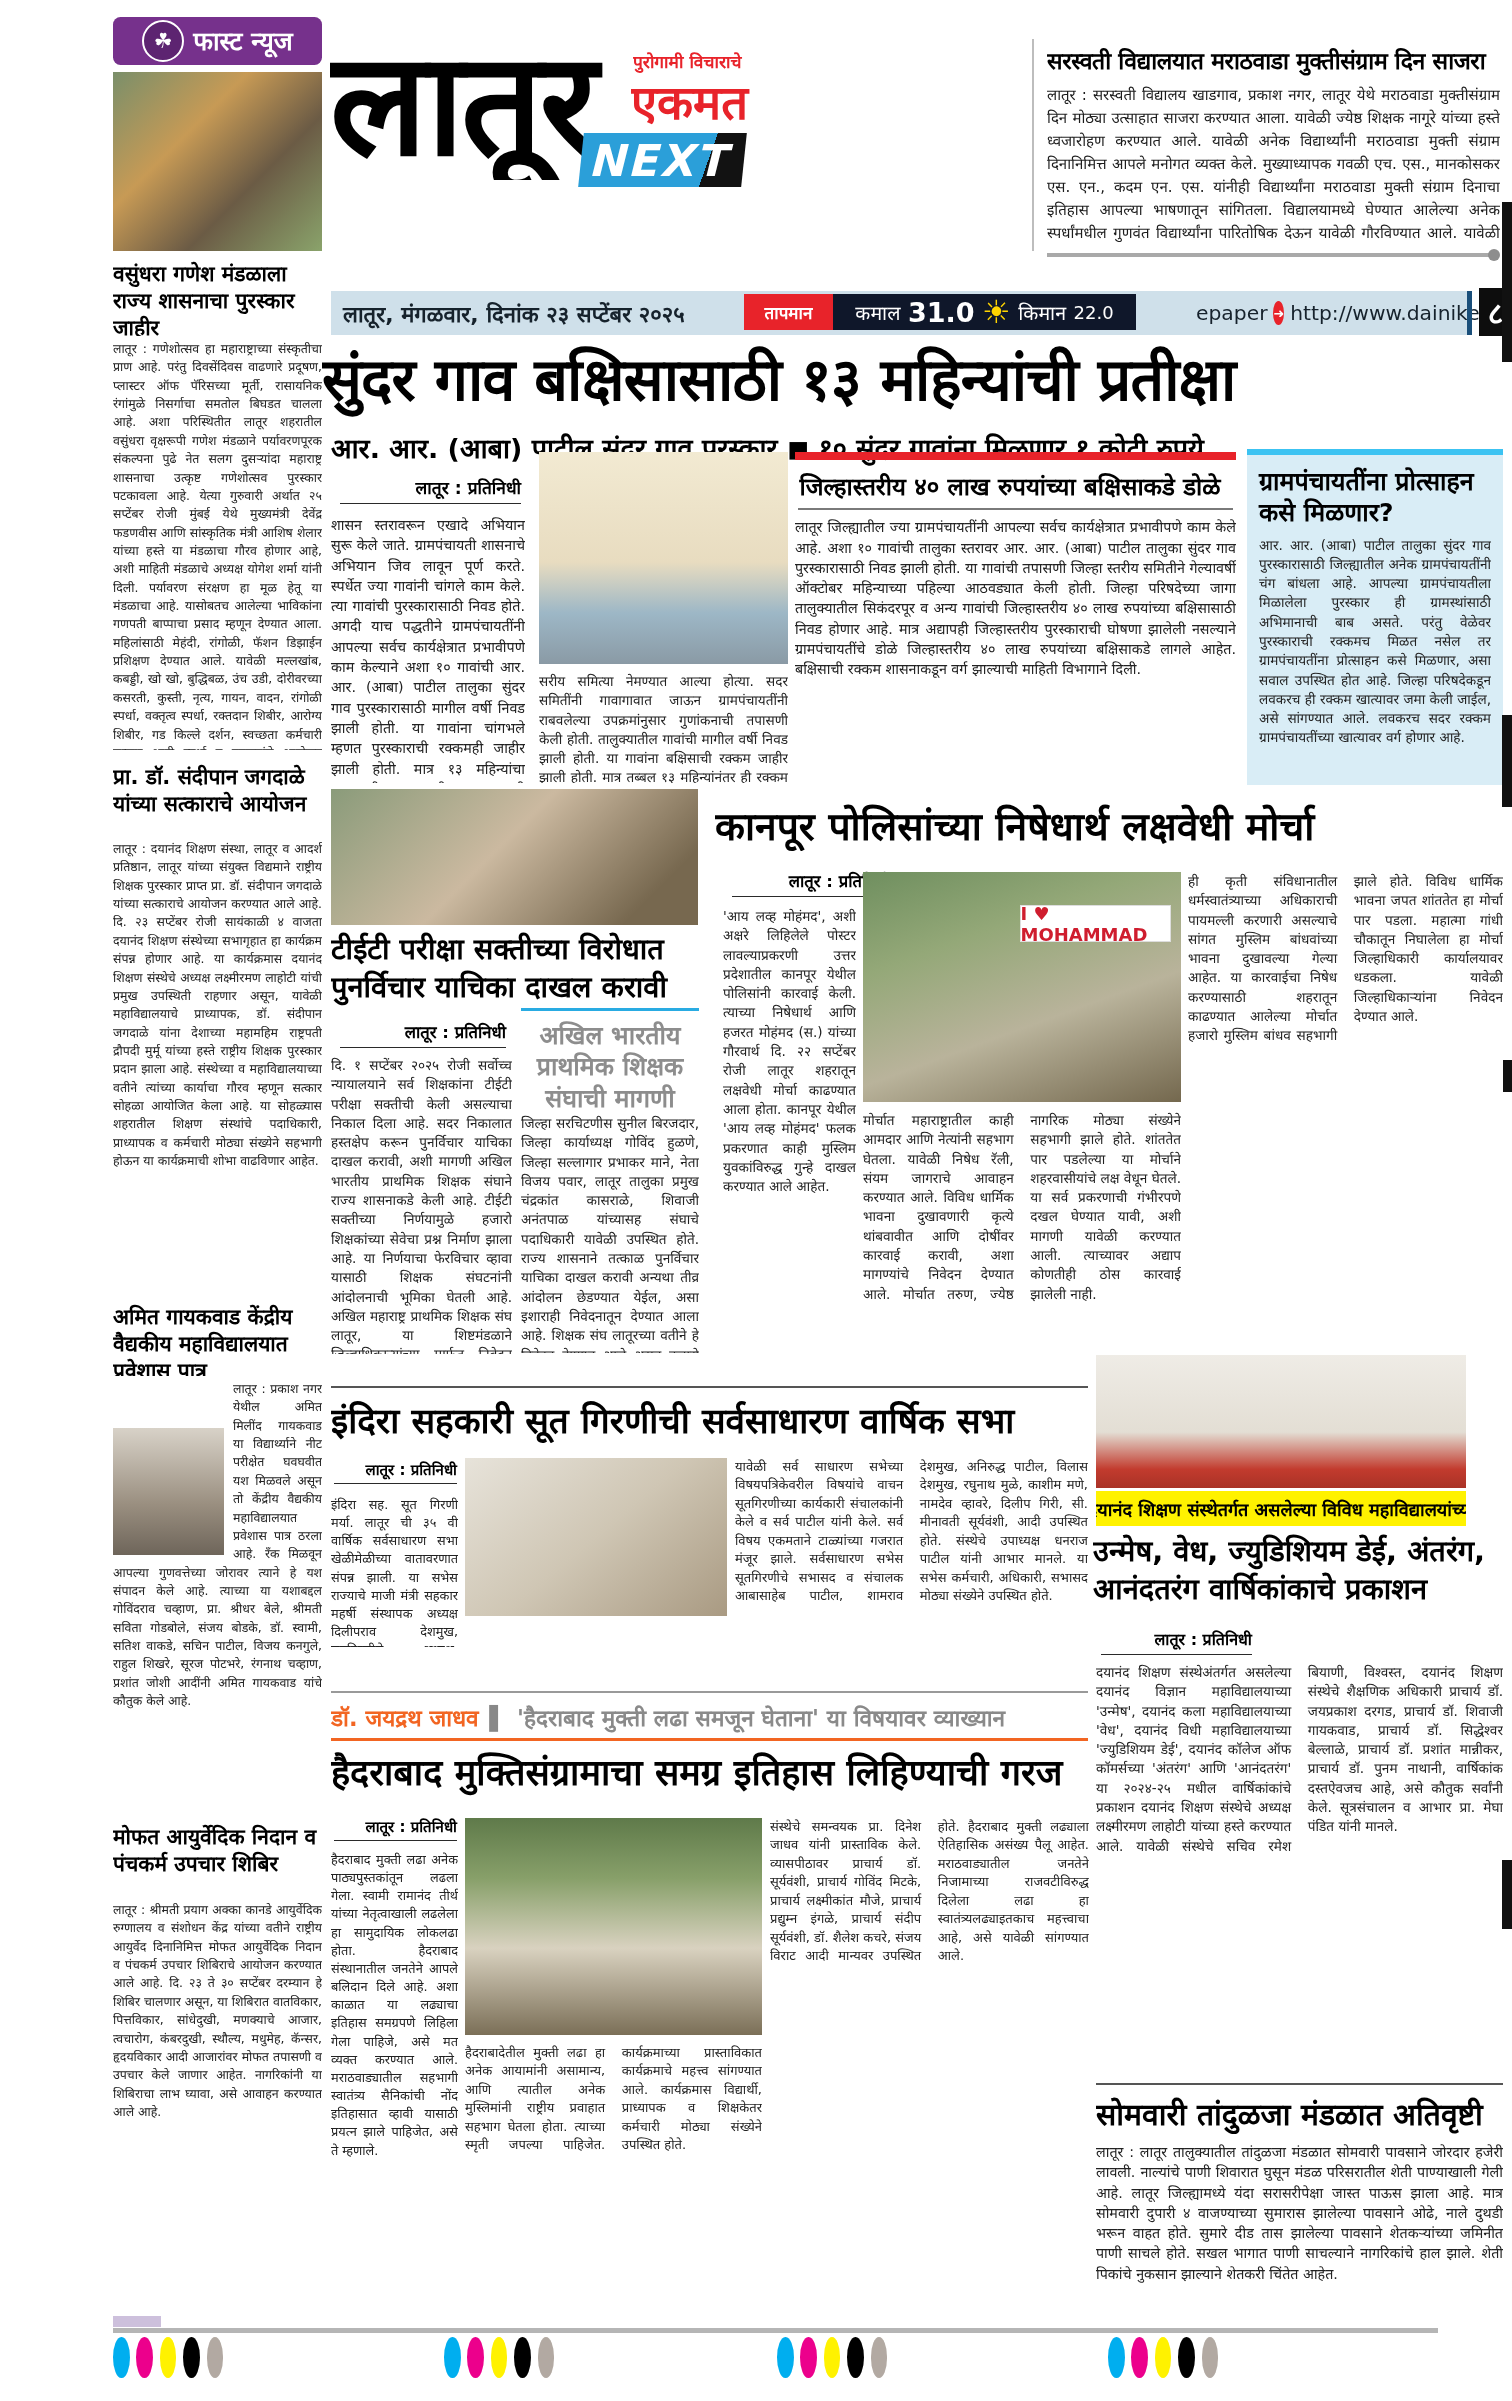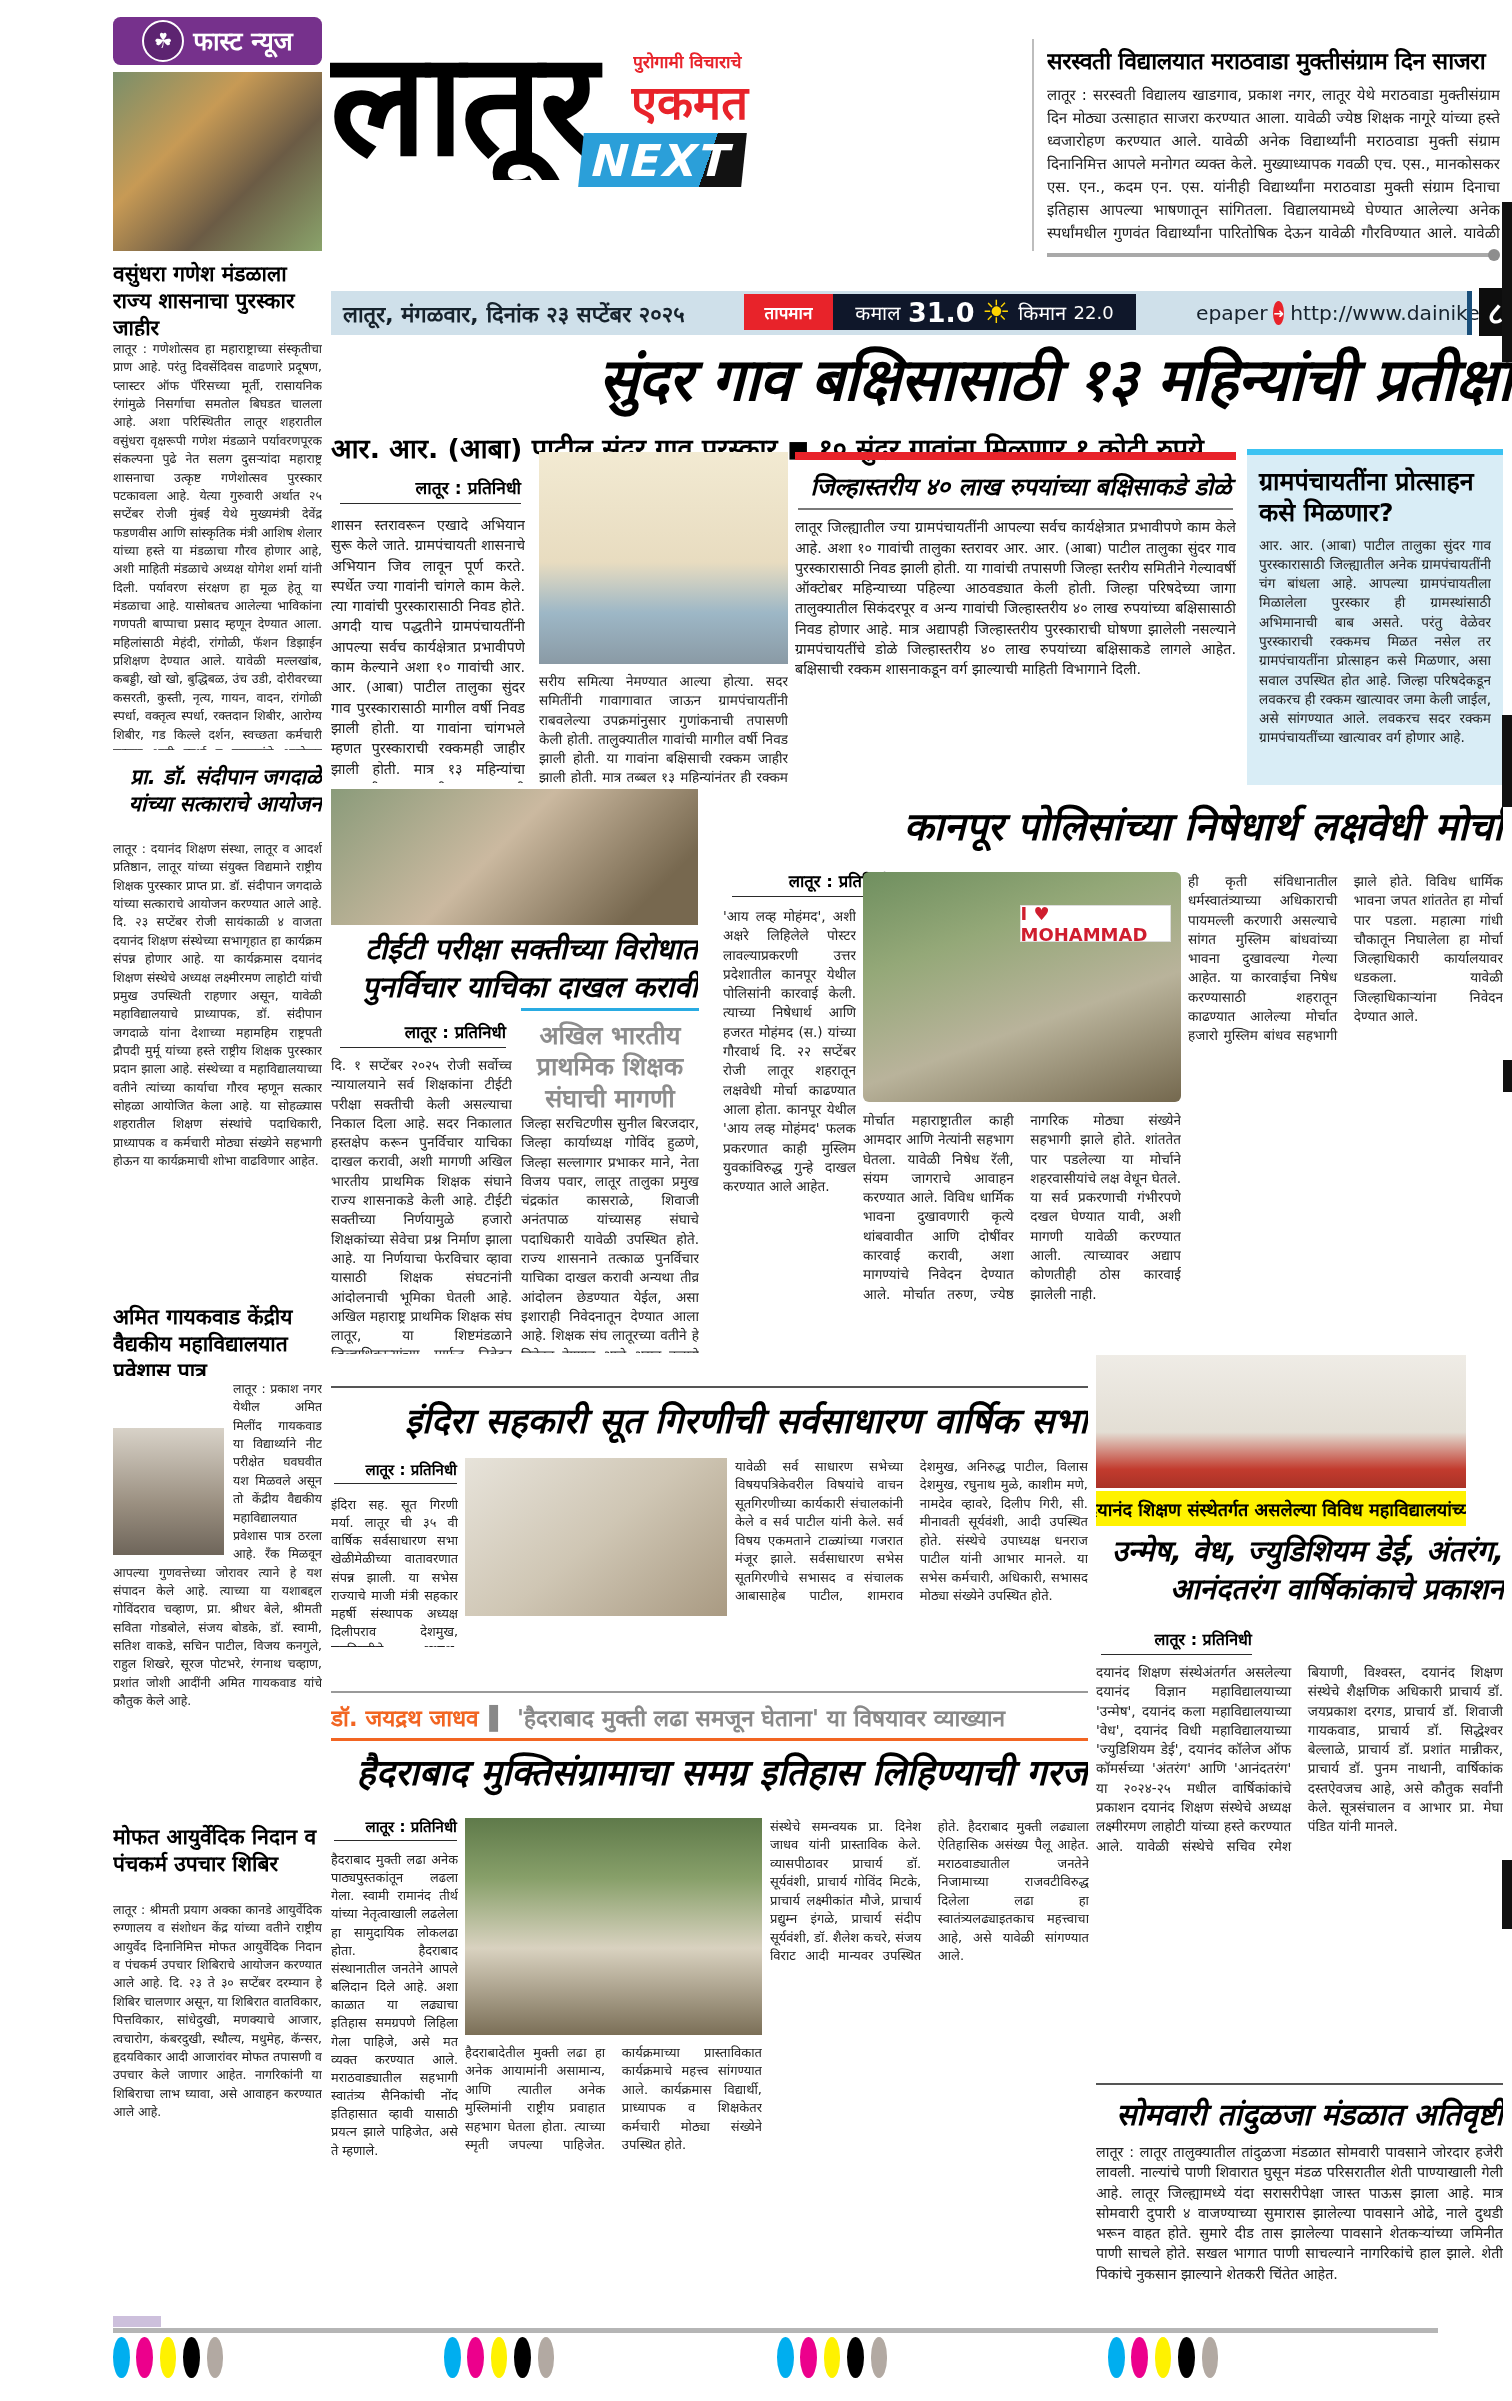--- a/index.html
+++ b/index.html
@@ -1,21 +1,21 @@
 <!DOCTYPE html>
 <html style="font-size:12px"><head>
 <meta charset="utf-8">
 <style>
   html,body{margin:0;padding:0;background:#e9e9e9;}
   #paper{position:relative;width:1512px;height:2401px;background:#ffffff;overflow:hidden;
          font-family:"DejaVu Sans","Liberation Sans",sans-serif;color:#1a1a1a;}
   .abs{position:absolute;}
   .hl{font-weight:700;color:#000;}
   .nowrap{white-space:nowrap;overflow:hidden;}
-  .center{text-align:right;font-style:italic;}
+  .center{text-align:left;}
   .bt{font-size:14px;line-height:1.42;text-align:justify;overflow:hidden;color:#222;}
   .bts{font-size:12.4px;line-height:1.48;text-align:justify;overflow:hidden;color:#222;}
   .byline{font-weight:700;text-align:right;border-bottom:1.5px solid #2a2a2a;padding-bottom:3.8px;font-size:17.3px;color:#000;}
   .cols2{column-count:2;column-gap:16.6px;}
   .rule{background:#8d8d8d;}
   .photo{background:#c8bfae;overflow:hidden;}
   .ph-diorama{background:linear-gradient(135deg,#7a8f6a 0%,#c79a55 35%,#6b5b45 65%,#8aa36b 100%);}
   .ph-building{background:linear-gradient(180deg,#f2ead2 0%,#e8dcc0 52%,#9db7c6 76%,#8a9aa5 100%);}
   .ph-group{background:linear-gradient(135deg,#8a9b7a 0%,#cbb9a0 45%,#77684f 85%);}
   .ph-morcha{background:linear-gradient(160deg,#6f8f5f 0%,#94a878 30%,#b9b39b 62%,#74684e 100%);}
@@ -130,21 +130,21 @@
 
   <div class="abs photo ph-group" style="left:331px;top:789px;width:367px;height:136px;"></div>
   <div class="abs hl center" style="left:331px;top:931px;width:367px;height:80px;font-size:29px;line-height:1.3;overflow:hidden;">टीईटी परीक्षा सक्तीच्या विरोधात पुनर्विचार याचिका दाखल करावी</div>
   <div class="abs byline" style="left:340px;top:1020px;width:166px;font-size:16.6px;">लातूर : प्रतिनिधी</div>
   <div class="abs unionbox" style="left:521px;top:1008px;width:178px;height:96px;">अखिल भारतीय प्राथमिक शिक्षक संघाची मागणी</div>
   <div class="abs bt" style="left:331px;top:1056px;width:181px;height:298px;font-size:13.6px;">दि. १ सप्टेंबर २०२५ रोजी सर्वोच्च न्यायालयाने सर्व शिक्षकांना टीईटी परीक्षा सक्तीची केली असल्याचा निकाल दिला आहे. सदर निकालात हस्तक्षेप करून पुनर्विचार याचिका दाखल करावी, अशी मागणी अखिल भारतीय प्राथमिक शिक्षक संघाने राज्य शासनाकडे केली आहे. टीईटी सक्तीच्या निर्णयामुळे हजारो शिक्षकांच्या सेवेचा प्रश्न निर्माण झाला आहे. या निर्णयाचा फेरविचार व्हावा यासाठी शिक्षक संघटनांनी आंदोलनाची भूमिका घेतली आहे. अखिल महाराष्ट्र प्राथमिक शिक्षक संघ लातूर, या शिष्टमंडळाने जिल्हाधिकाऱ्यांच्या मार्फत निवेदन दिले आहे.</div>
   <div class="abs bt" style="left:521px;top:1114px;width:178px;height:239px;font-size:13.6px;">जिल्हा सरचिटणीस सुनील बिरजदार, जिल्हा कार्याध्यक्ष गोविंद हुळणे, जिल्हा सल्लागार प्रभाकर माने, नेता विजय पवार, लातूर तालुका प्रमुख चंद्रकांत कासराळे, शिवाजी अनंतपाळ यांच्यासह संघाचे पदाधिकारी यावेळी उपस्थित होते. राज्य शासनाने तत्काळ पुनर्विचार याचिका दाखल करावी अन्यथा तीव्र आंदोलन छेडण्यात येईल, असा इशाराही निवेदनातून देण्यात आला आहे. शिक्षक संघ लातूरच्या वतीने हे निवेदन देण्यात आले असून हजारो शिक्षक उपस्थित होते.</div>
 
   <div class="abs hl nowrap center" style="left:715px;top:798px;width:788px;font-size:39px;">कानपूर पोलिसांच्या निषेधार्थ लक्षवेधी मोर्चा</div>
   <div class="abs byline" style="left:732px;top:869px;width:158px;font-size:16.6px;">लातूर : प्रतिनिधी</div>
-  <div class="abs photo ph-morcha" style="left:863px;top:872px;width:318px;height:230px;border-radius:6px;">
+  <div class="abs photo ph-morcha" style="left:863px;top:872px;width:318px;height:230px;">
     <div class="banner" style="position:absolute;right:10.5px;top:33px;width:149px;height:35px;">I ♥ MOHAMMAD</div>
   </div>
   <div class="abs bt" style="left:723px;top:907px;width:133px;height:447px;font-size:13.6px;">'आय लव्ह मोहंमद', अशी अक्षरे लिहिलेले पोस्टर लावल्याप्रकरणी उत्तर प्रदेशातील कानपूर येथील पोलिसांनी कारवाई केली. त्याच्या निषेधार्थ आणि हजरत मोहंमद (स.) यांच्या गौरवार्थ दि. २२ सप्टेंबर रोजी लातूर शहरातून लक्षवेधी मोर्चा काढण्यात आला होता. कानपूर येथील 'आय लव्ह मोहंमद' फलक प्रकरणात काही मुस्लिम युवकांविरुद्ध गुन्हे दाखल करण्यात आले आहेत.</div>
   <div class="abs bt cols2" style="left:863px;top:1111px;width:318px;height:242px;font-size:13.6px;">मोर्चात महाराष्ट्रातील काही आमदार आणि नेत्यांनी सहभाग घेतला. यावेळी निषेध रॅली, संयम जागराचे आवाहन करण्यात आले. विविध धार्मिक भावना दुखावणारी कृत्ये थांबवावीत आणि दोषींवर कारवाई करावी, अशा मागण्यांचे निवेदन देण्यात आले. मोर्चात तरुण, ज्येष्ठ नागरिक मोठ्या संख्येने सहभागी झाले होते. शांततेत पार पडलेल्या या मोर्चाने शहरवासीयांचे लक्ष वेधून घेतले. या सर्व प्रकरणाची गंभीरपणे दखल घेण्यात यावी, अशी मागणी यावेळी करण्यात आली. त्याच्यावर अद्याप कोणतीही ठोस कारवाई झालेली नाही.</div>
   <div class="abs bt cols2" style="left:1188px;top:872px;width:315px;height:482px;font-size:13.6px;">ही कृती संविधानातील धर्मस्वातंत्र्याच्या अधिकाराची पायमल्ली करणारी असल्याचे सांगत मुस्लिम बांधवांच्या भावना दुखावल्या गेल्या आहेत. या कारवाईचा निषेध करण्यासाठी शहरातून काढण्यात आलेल्या मोर्चात हजारो मुस्लिम बांधव सहभागी झाले होते. विविध धार्मिक भावना जपत शांततेत हा मोर्चा पार पडला. महात्मा गांधी चौकातून निघालेला हा मोर्चा जिल्हाधिकारी कार्यालयावर धडकला. यावेळी जिल्हाधिकाऱ्यांना निवेदन देण्यात आले.</div>
 
   <div class="abs rule" style="left:331px;top:1386px;width:757px;height:2.3px;background:#555;"></div>
   <div class="abs hl nowrap center" style="left:331px;top:1396px;width:757px;font-size:35px;">इंदिरा सहकारी सूत गिरणीची सर्वसाधारण वार्षिक सभा</div>
   <div class="abs byline" style="left:334px;top:1459px;width:123px;font-size:15px;">लातूर : प्रतिनिधी</div>
   <div class="abs photo ph-dais" style="left:465px;top:1458px;width:262px;height:158px;"></div>

